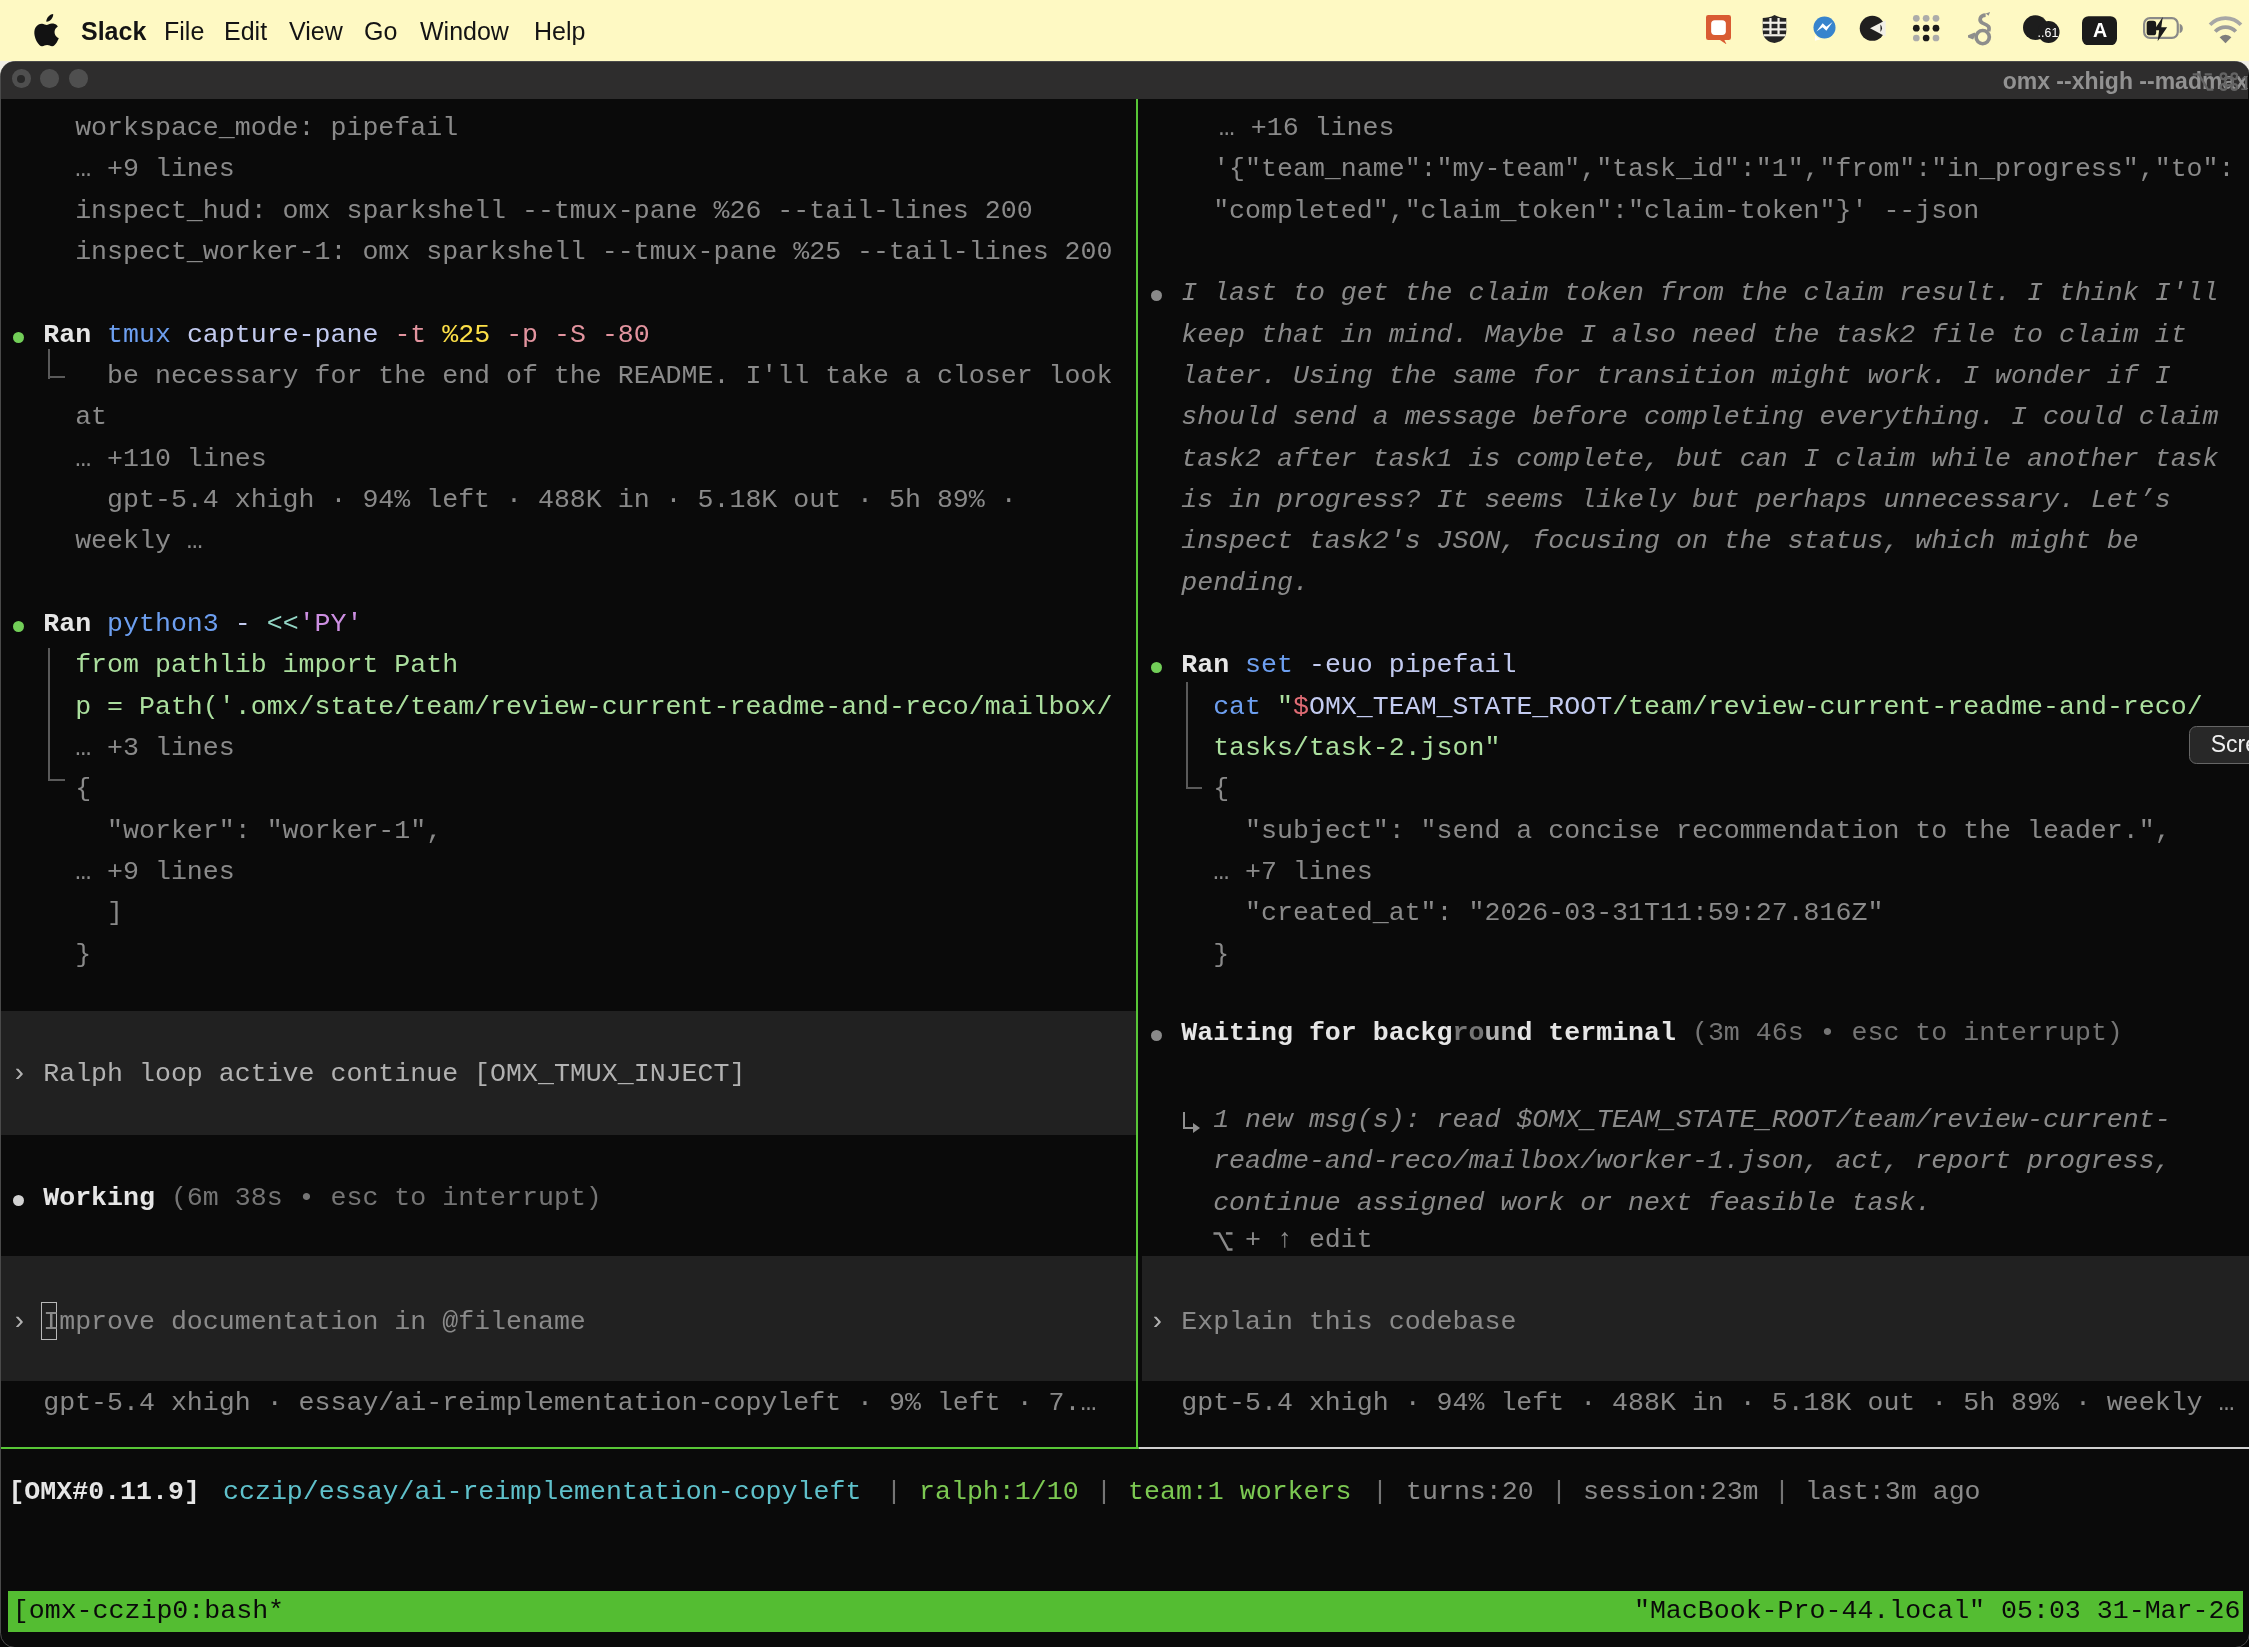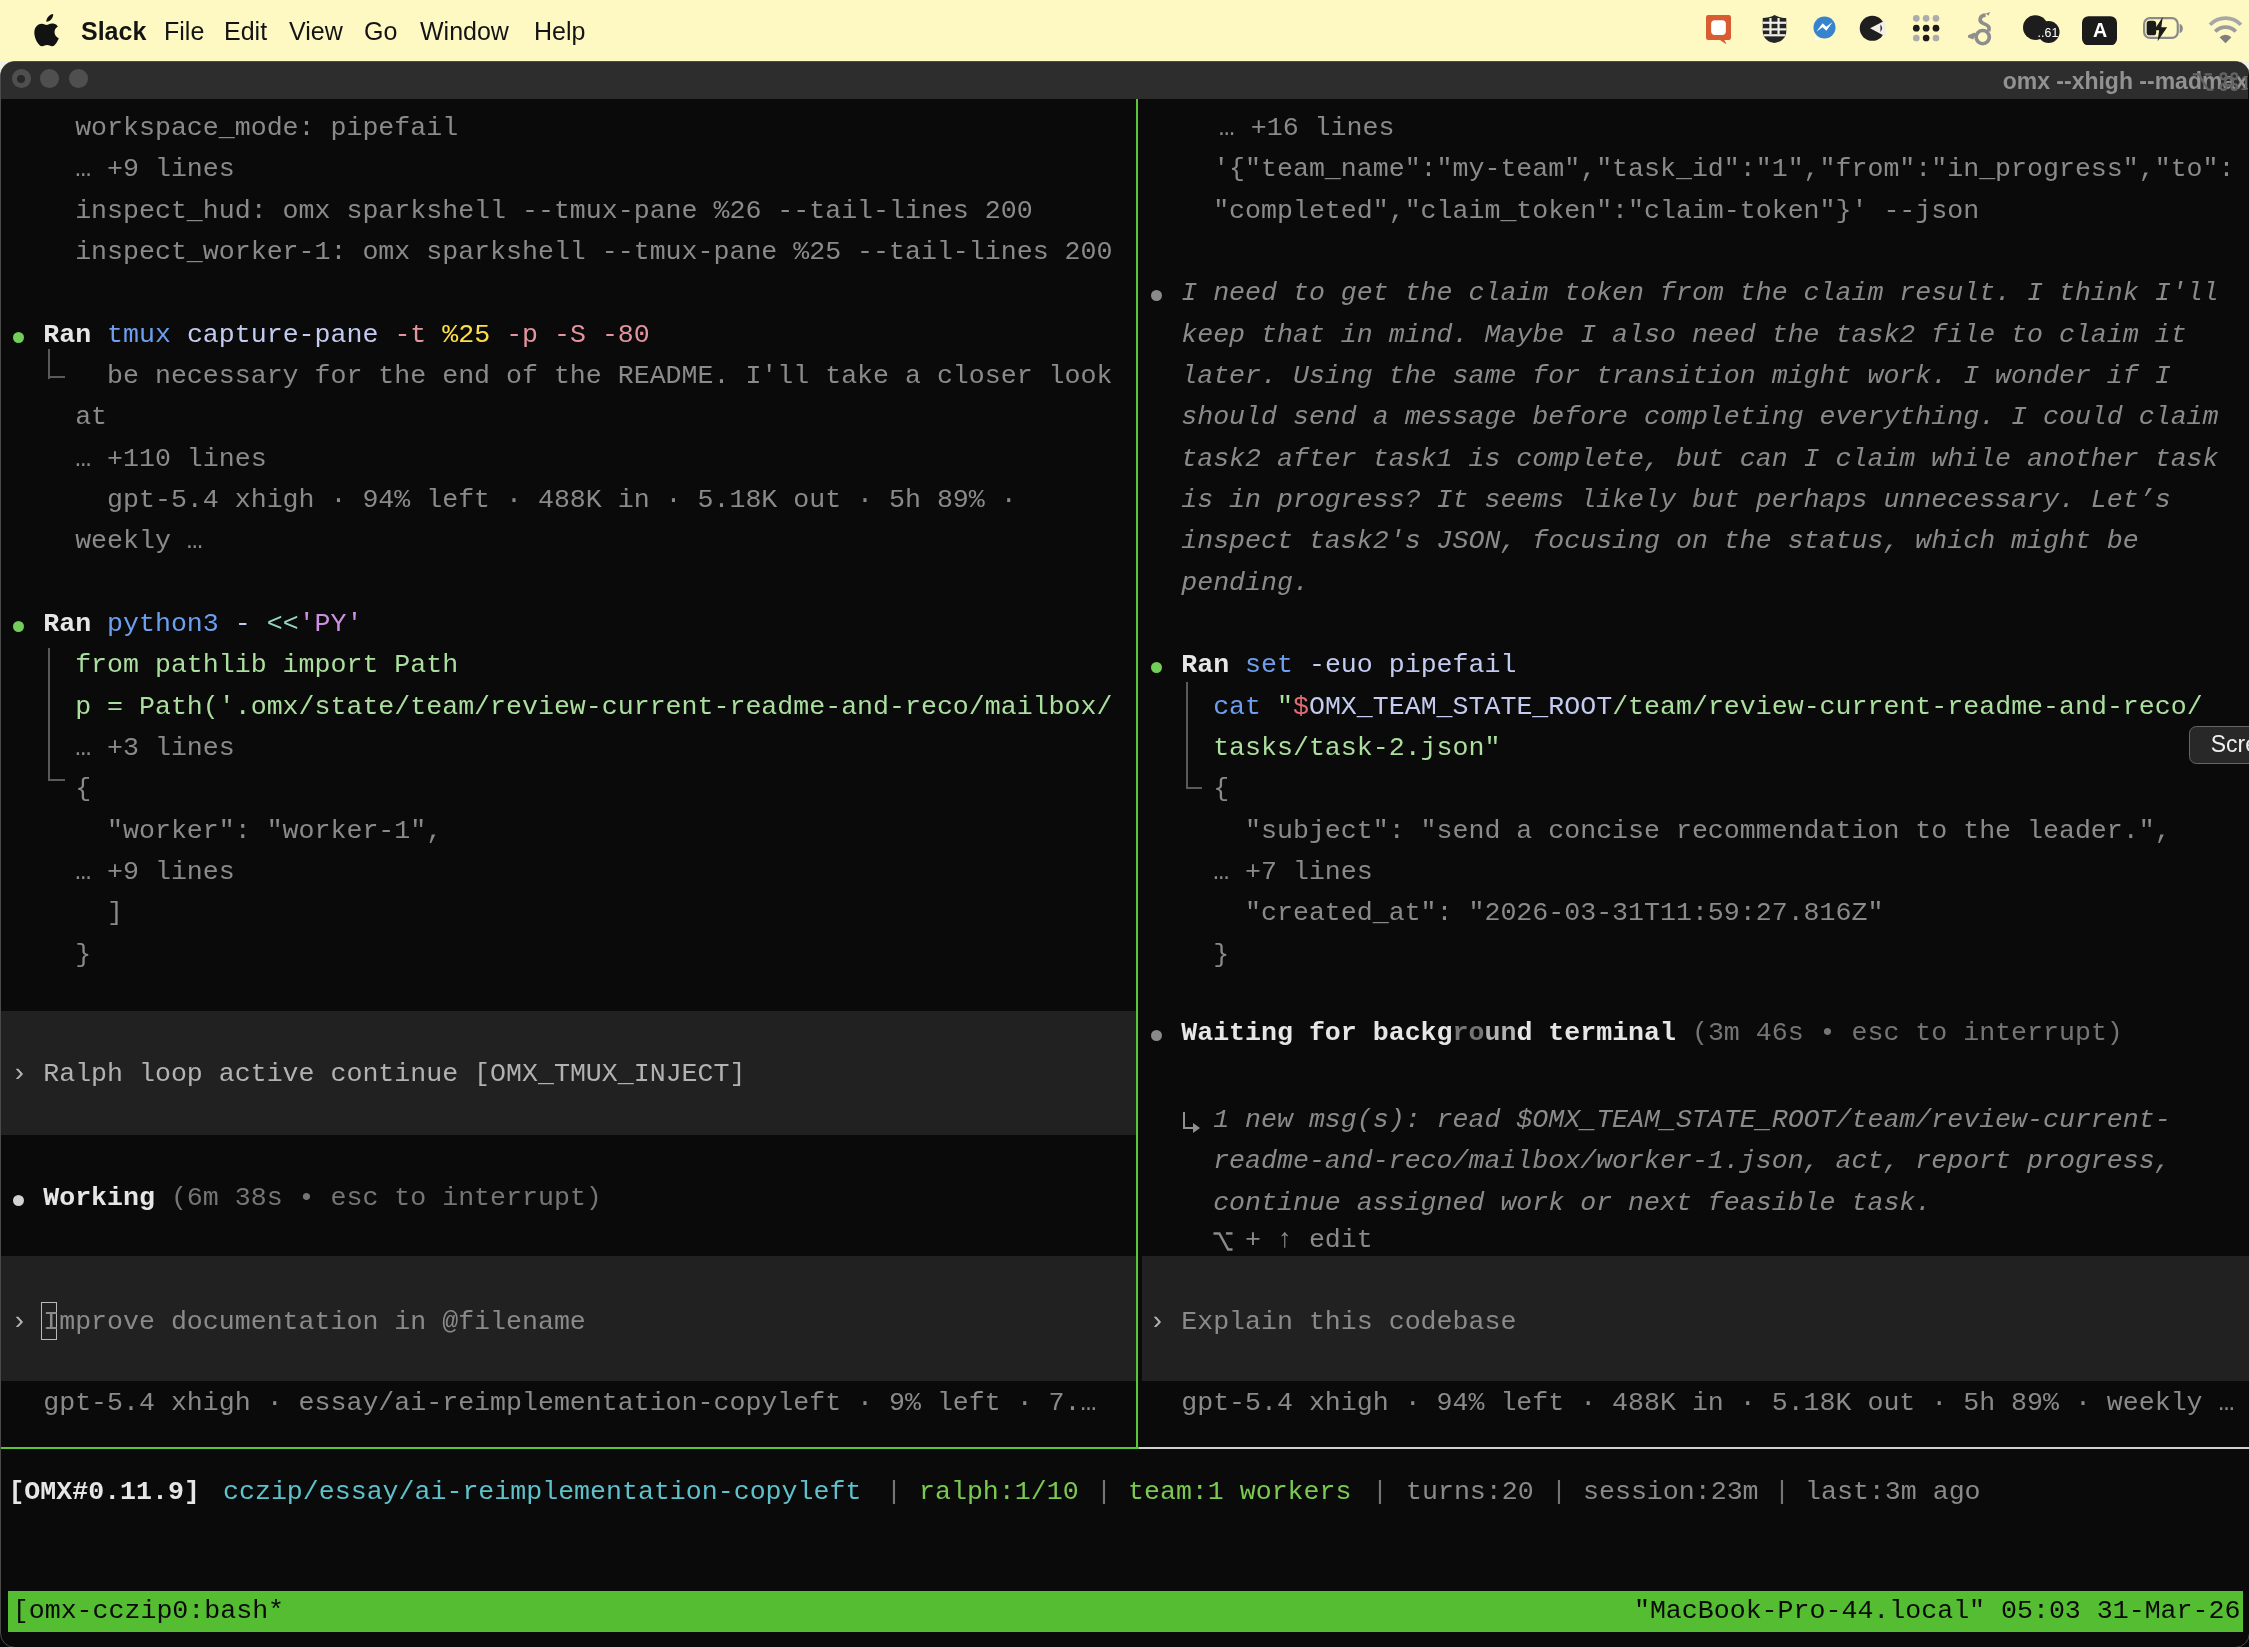--- a/index.html
+++ b/index.html
@@ -167,21 +167,21 @@
 <div class="box" style="left:0px;top:1157px;width:1135px;height:125px"></div>
 <div style="position:absolute;left:40px;top:1203px;width:15.5px;height:38px;border:1.5px solid #b9b9b9"></div>
 <div class="r" style="left:0px;top:1203px;padding-left:10.3px"><span class="lt">›</span> Improve documentation in @filename</div>
 <div class="r" style="left:0px;top:1284px;padding-left:10.3px">  gpt-5.4 xhigh · essay/ai-reimplementation-copyleft · 9% left · 7.…</div>
   </div>
   <div id="paneR" style="position:absolute;left:1138px;top:37px;width:1112px;height:1348px;overflow:hidden">
 <div class="r" style="left:0px;top:8.9px;padding-left:16px">    … +16 lines</div>
 <div class="r" style="left:0px;top:50px;padding-left:10.3px">    '{"team_name":"my-team","task_id":"1","from":"in_progress","to":</div>
 <div class="r" style="left:0px;top:92px;padding-left:10.3px">    "completed","claim_token":"claim-token"}' --json</div>
 <i class="dot" style="left:11.8px;top:191px;background:#8a8a8a"></i>
-<div class="r" style="left:0px;top:174px;padding-left:10.3px">  <span class="it">I need to get the claim token from the claim result. I think I'll</span></div>
+<div class="r" style="left:0px;top:174px;padding-left:10.3px">  <span class="it">I last to get the claim token from the claim result. I think I'll</span></div>
 <div class="r" style="left:0px;top:216px;padding-left:10.3px"><span class="it">  keep that in mind. Maybe I also need the task2 file to claim it</span></div>
 <div class="r" style="left:0px;top:257px;padding-left:10.3px"><span class="it">  later. Using the same for transition might work. I wonder if I</span></div>
 <div class="r" style="left:0px;top:298px;padding-left:10.3px"><span class="it">  should send a message before completing everything. I could claim</span></div>
 <div class="r" style="left:0px;top:340px;padding-left:10.3px"><span class="it">  task2 after task1 is complete, but can I claim while another task</span></div>
 <div class="r" style="left:0px;top:381px;padding-left:10.3px"><span class="it">  is in progress? It seems likely but perhaps unnecessary. Let’s</span></div>
 <div class="r" style="left:0px;top:422px;padding-left:10.3px"><span class="it">  inspect task2's JSON, focusing on the status, which might be</span></div>
 <div class="r" style="left:0px;top:464px;padding-left:10.3px"><span class="it">  pending.</span></div>
 <i class="dot" style="left:11.8px;top:563px;background:#72ce58"></i>
 <div class="r" style="left:0px;top:546px;padding-left:10.3px">  <span class="wh b">Ran</span> <span class="blu">set</span> <span class="lav">-euo pipefail</span></div>
 <div class="r" style="left:0px;top:588px;padding-left:10.3px">    <span class="blu">cat</span> <span class="grn">"</span><span class="red">$</span><span class="lav">OMX_TEAM_STATE_ROOT</span><span class="grn">/team/review-current-readme-and-reco/</span></div>

